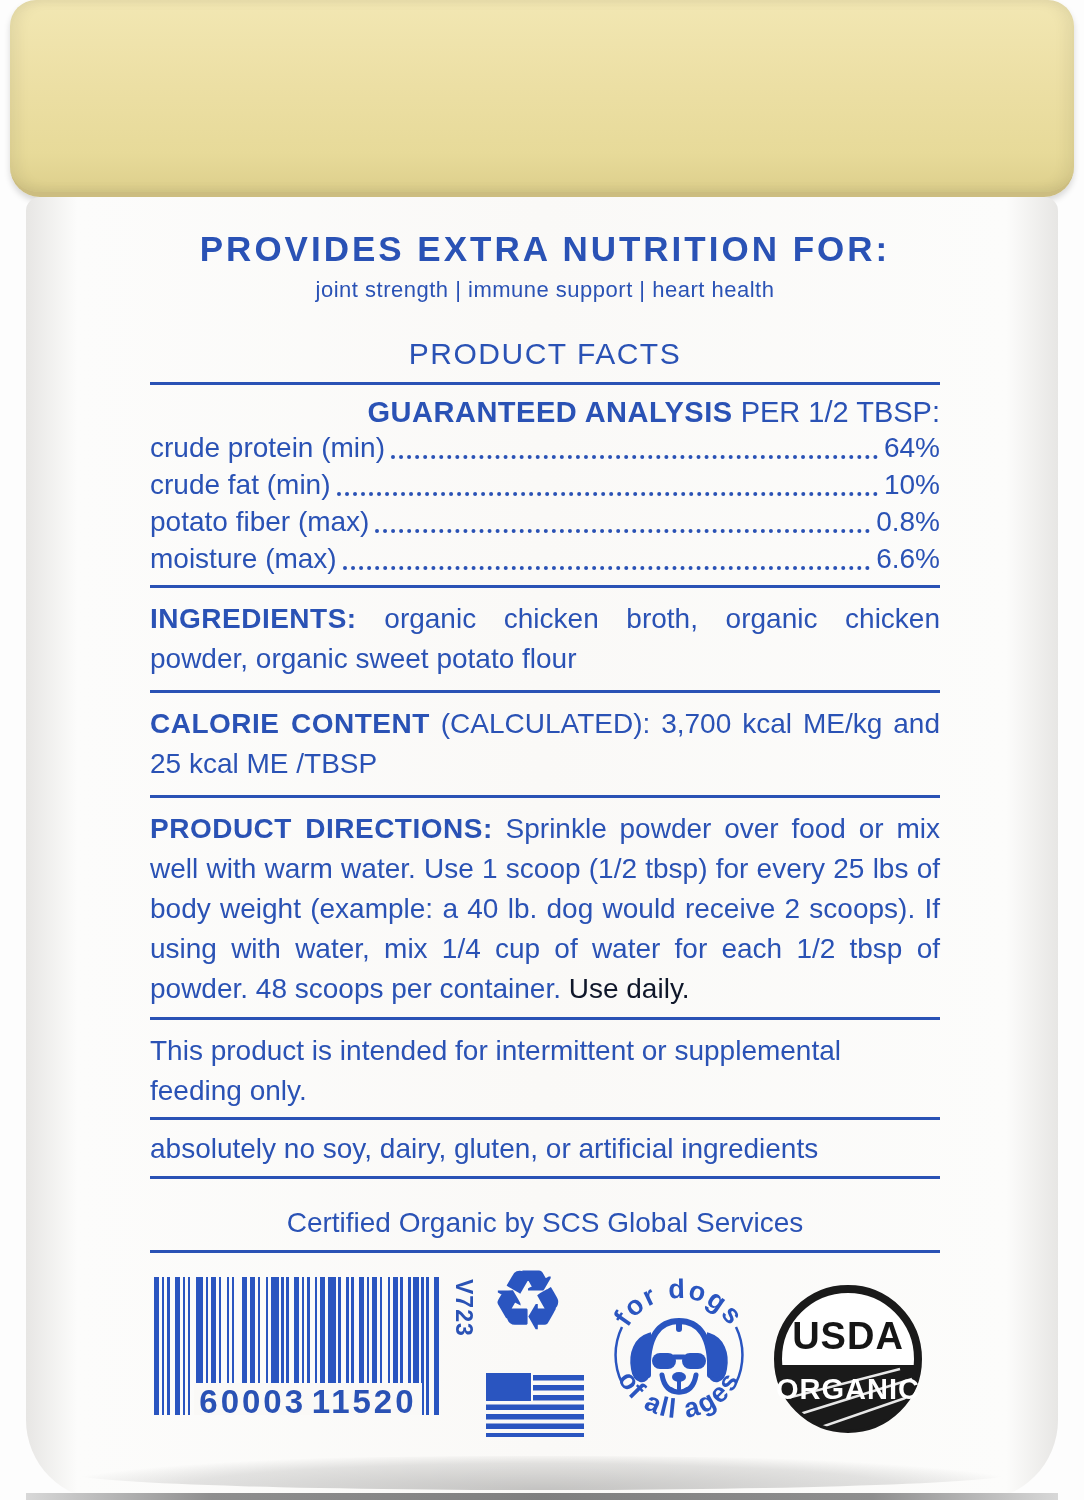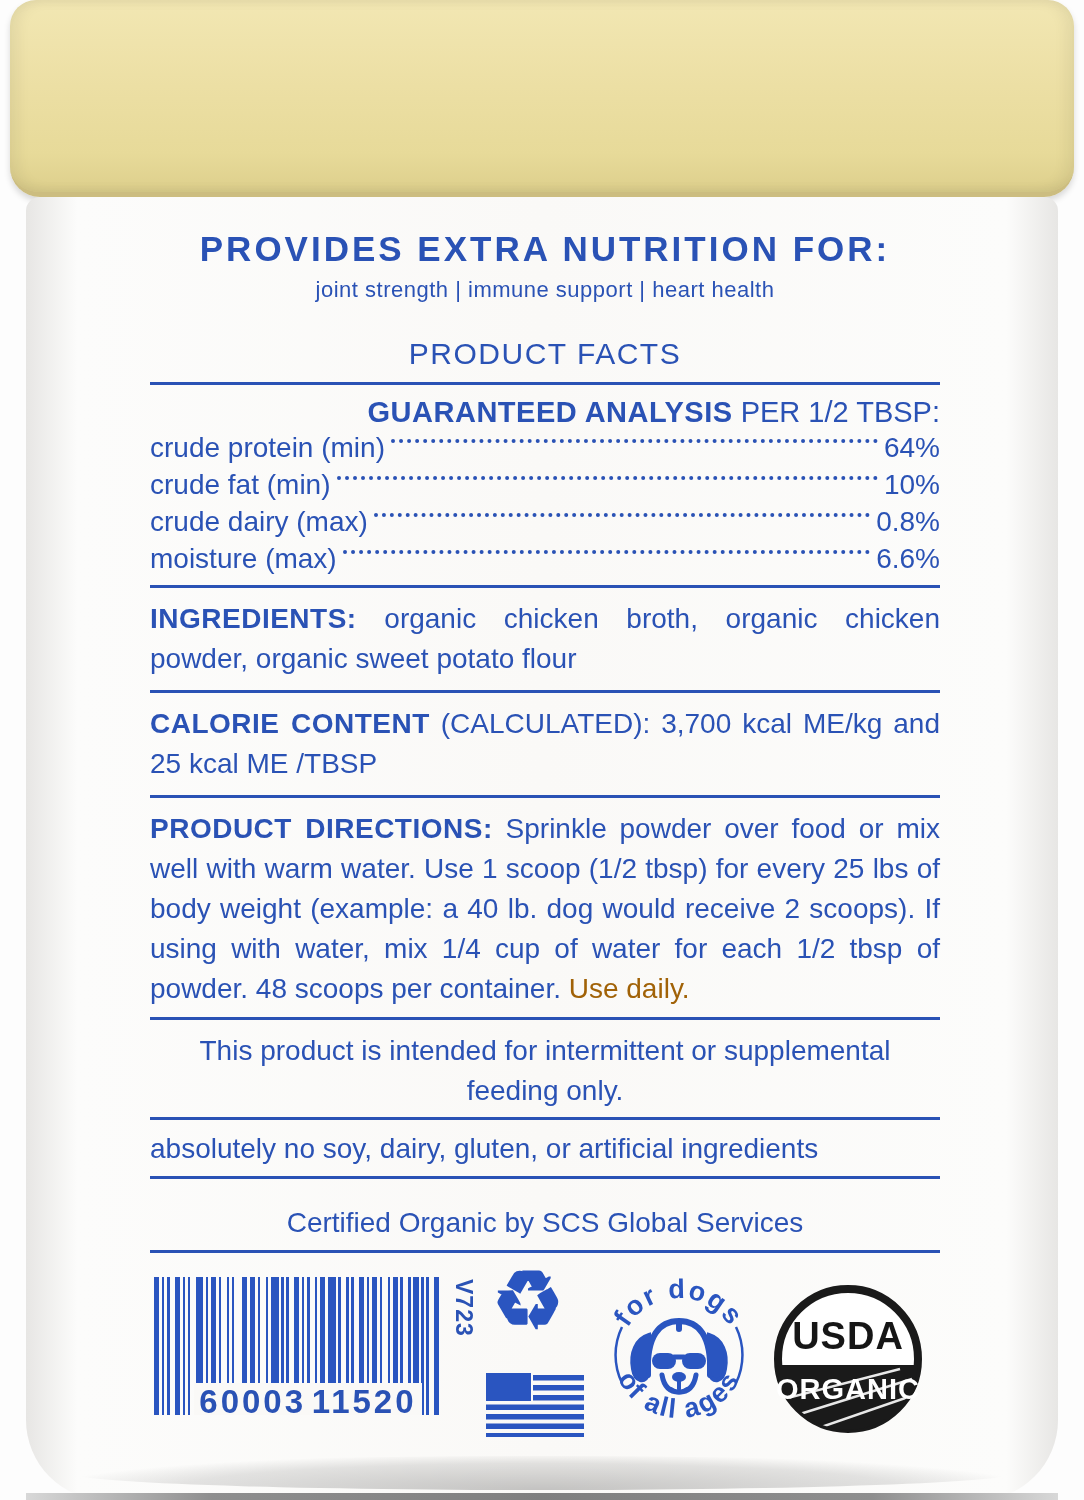--- a/index.html
+++ b/index.html
@@ -36,23 +36,23 @@
     color:#2a52b5;
   }
   .hdr1{margin-top:32px;text-align:center;font-size:35px;font-weight:700;letter-spacing:3px;}
   .hdr2{margin-top:8px;text-align:center;font-size:22px;letter-spacing:0.5px;}
   .pf-title{margin-top:34px;text-align:center;font-size:30px;font-weight:400;letter-spacing:1.5px;}
   .rule{height:3px;background:#2a52b5;margin-top:11px;}
   .sec{margin-top:11px;font-size:28px;line-height:40px;text-align:justify;}
   .sec b{font-weight:700;letter-spacing:0.5px;}
   .ga-head{margin-top:11px;font-size:29px;text-align:right;}
   .ga-head b{font-weight:700;letter-spacing:0.5px;}
-  .ga-row{display:flex;align-items:center;font-size:28px;line-height:37px;}
+  .ga-row{display:flex;align-items:flex-end;font-size:28px;line-height:37px;}
   .ga-dots{flex:1;margin:0 6px;border-bottom:4px dotted #2a52b5;transform:translateY(-7px);}
-  .gold{color:#a16207;}
+  .gold{color:#0f172a;}
   .center-line{text-align:center;}
   .left-line{text-align:left;}
   
   .footer{position:relative;margin-top:20px;height:185px;}
   .barcode{position:absolute;left:4px;top:4px;width:288px;height:138px;font-size:0;overflow:hidden;}
   .barcode i{display:inline-block;height:138px;background:#2a55c0;vertical-align:top;}
   .bc-num{position:absolute;bottom:-6px;background:#faf9f7;font-size:33px;font-weight:700;color:#2a52b5;padding:0 5px;letter-spacing:3px;}
   .bc-g1{left:14%;}
   .bc-g2{left:53%;}
   .batch{
@@ -87,41 +87,41 @@
     <span>crude protein (min)</span>
     <span class="ga-dots"></span>
     <span>64%</span>
   </div>
   <div class="ga-row">
     <span>crude fat (min)</span>
     <span class="ga-dots"></span>
     <span>10%</span>
   </div>
   <div class="ga-row">
-    <span>crude dairy (max)</span>
+    <span>potato fiber (max)</span>
     <span class="ga-dots"></span>
     <span>0.8%</span>
   </div>
   <div class="ga-row">
     <span>moisture (max)</span>
     <span class="ga-dots"></span>
     <span>6.6%</span>
   </div>
   <div class="rule" style="margin-top:8px;"></div>
 
   <div class="sec"><b>INGREDIENTS:</b><span> organic chicken broth, organic chicken powder, organic sweet potato flour</span></div>
   <div class="rule"></div>
 
   <div class="sec"><b>CALORIE CONTENT</b><span> (CALCULATED): 3,700 kcal ME/kg and 25 kcal ME /TBSP</span></div>
   <div class="rule"></div>
 
   <div class="sec"><b>PRODUCT DIRECTIONS:</b><span> Sprinkle powder over food or mix well with warm water. Use 1 scoop (1/2 tbsp) for every 25 lbs of body weight (example: a 40 lb. dog would receive 2 scoops). If using with water, mix 1/4 cup of water for each 1/2 tbsp of powder. 48 scoops per container. </span><span class="gold">Use daily.</span></div>
   <div class="rule" style="margin-top:8px;"></div>
 
-  <div class="sec left-line" style="text-align:center;">This product is intended for intermittent or supplemental feeding only.</div>
+  <div class="sec left-line" style="text-align:left;">This product is intended for intermittent or supplemental feeding only.</div>
   <div class="rule" style="margin-top:6px;"></div>
 
   <div class="sec left-line" style="margin-top:9px;text-align:left;">absolutely no soy, dairy, gluten, or artificial ingredients</div>
   <div class="rule" style="margin-top:7px;"></div>
 
   <div class="sec center-line" style="margin-top:24px;">Certified Organic by SCS Global Services</div>
   <div class="rule" style="margin-top:7px;"></div>
 
   <div class="footer">
 

